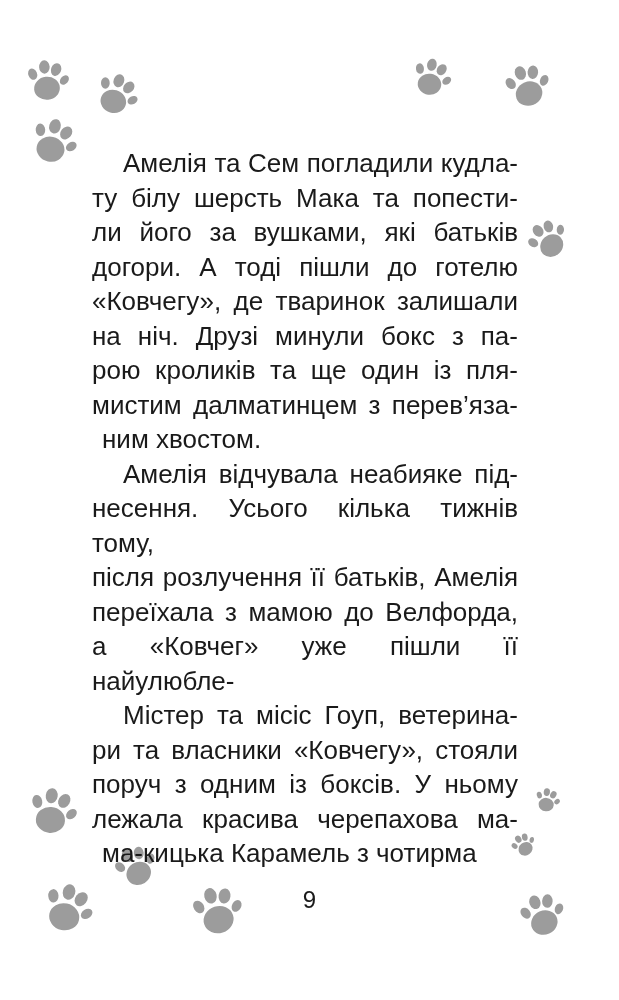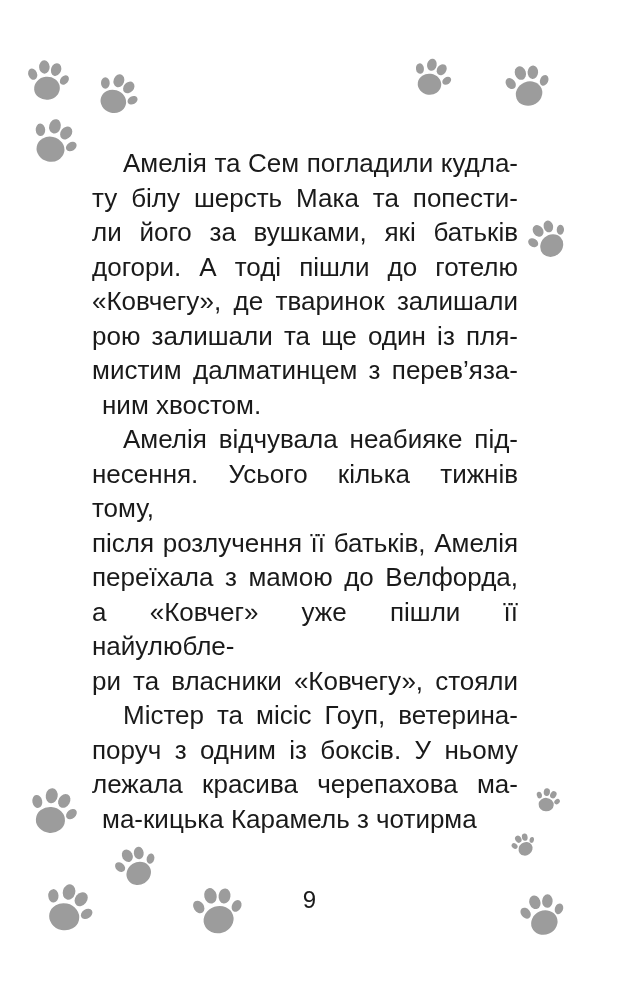--- a/index.html
+++ b/index.html
@@ -135,34 +135,35 @@
       </svg>
     </span>
 
   <main class="text-block">
     <p class="para">
       <span class="line first">Амелія та Сем погладили кудла-</span>
       <span class="line">ту білу шерсть Мака та попести-</span>
       <span class="line">ли його за вушками, які батьків</span>
       <span class="line">догори. А тоді пішли до готелю</span>
       <span class="line">«Ковчегу», де тваринок залишали</span>
-      <span class="line">рою залишали та ще один із пля-</span>
+      <span class="line">на ніч. Друзі минули бокс з па-</span>
+      <span class="line">рою кроликів та ще один із пля-</span>
       <span class="line">мистим далматинцем з перев’яза-</span>
       <span class="line last">ним хвостом.</span>
     </p>
     <p class="para">
       <span class="line first">Амелія відчувала неабияке під-</span>
       <span class="line">несення. Усього кілька тижнів тому,</span>
       <span class="line">після розлучення її батьків, Амелія</span>
       <span class="line">переїхала з мамою до Велфорда,</span>
       <span class="line">а «Ковчег» уже пішли її найулюбле-</span>
     </p>
     <p class="para">
+      <span class="line first">Містер та місіс Гоуп, ветерина-</span>
       <span class="line">ри та власники «Ковчегу», стояли</span>
-      <span class="line first">Містер та місіс Гоуп, ветерина-</span>
       <span class="line">поруч з одним із боксів. У ньому</span>
       <span class="line">лежала красива черепахова ма-</span>
       <span class="line last">ма-кицька Карамель з чотирма</span>
     </p>
   </main>
 
   <div class="page-number">9</div>
 
 </div>
 

